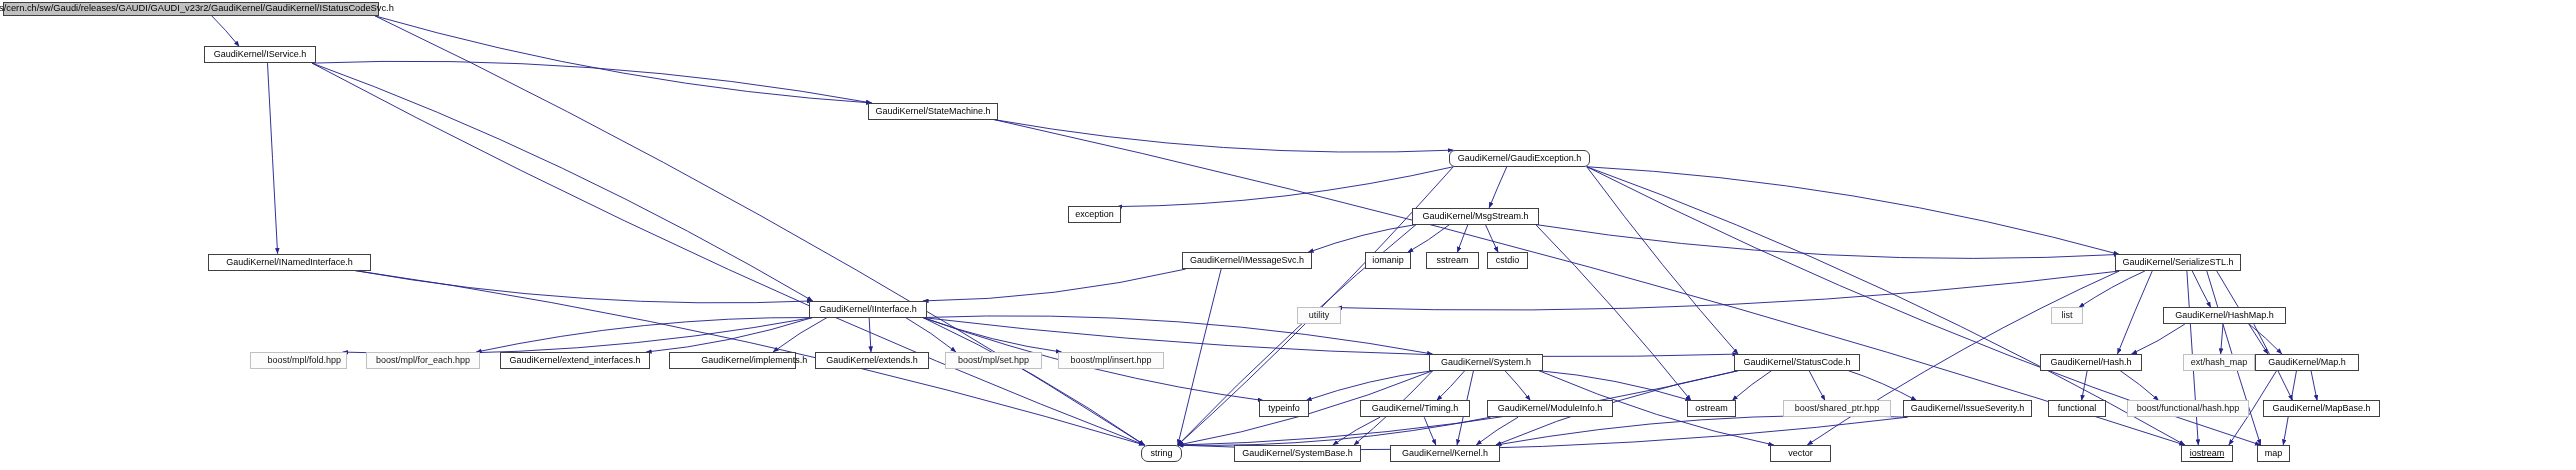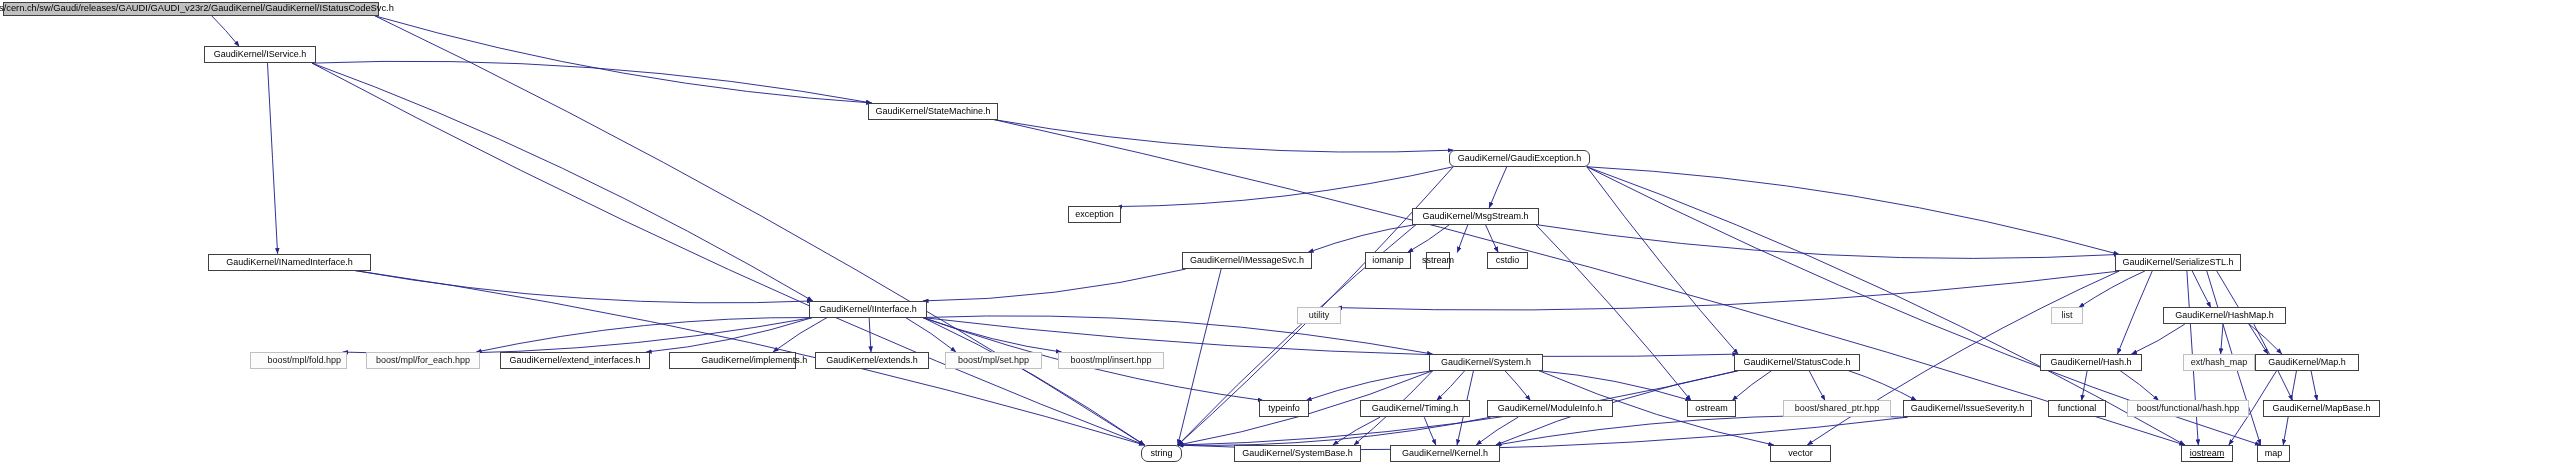--- a/index.html
+++ b/index.html
@@ -105,21 +105,21 @@
   <div id="node-layer">
       <div class="node title" style="left: 3.3px; top: 2px; width: 376px; height: 14px;">/afs/cern.ch/sw/Gaudi/releases/GAUDI/GAUDI_v23r2/GaudiKernel/GaudiKernel/IStatusCodeSvc.h</div>
       <div class="node bold" style="left: 204px; top: 46px; width: 112px;">GaudiKernel/IService.h</div>
       <div class="node bold" style="left: 868px; top: 103px; width: 130px;">GaudiKernel/StateMachine.h</div>
       <div class="node bold" style="left: 1449px; top: 150px; width: 141px; border-radius: 6px;">GaudiKernel/GaudiException.h</div>
       <div class="node bold" style="left: 1068px; top: 206px; width: 53px;">exception</div>
       <div class="node bold" style="left: 1412px; top: 208px; width: 127px;">GaudiKernel/MsgStream.h</div>
       <div class="node bold" style="left: 208px; top: 254px; width: 163px;">GaudiKernel/INamedInterface.h</div>
       <div class="node bold" style="left: 1182px; top: 252px; width: 130px;">GaudiKernel/IMessageSvc.h</div>
       <div class="node bold" style="left: 1365px; top: 252px; width: 46px;">iomanip</div>
-      <div class="node bold" style="left: 1426px; top: 252px; width: 24px;">sstream</div>
+      <div class="node bold" style="left: 1426px; top: 252px; width: 53px;">sstream</div>
       <div class="node bold" style="left: 1487px; top: 252px; width: 41px;">cstdio</div>
       <div class="node bold" style="left: 2115px; top: 254px; width: 126px;">GaudiKernel/SerializeSTL.h</div>
       <div class="node bold" style="left: 809px; top: 301px; width: 118px;">GaudiKernel/IInterface.h</div>
       <div class="node light" style="left: 1297px; top: 307px; width: 44px;">utility</div>
       <div class="node light" style="left: 2051px; top: 307px; width: 32px;">list</div>
       <div class="node bold" style="left: 2163px; top: 307px; width: 123px;">GaudiKernel/HashMap.h</div>
       <div class="node light" style="left: 250px; top: 352px; width: 97px; padding-left: 16px;">boost/mpl/fold.hpp</div>
       <div class="node light" style="left: 366px; top: 352px; width: 114px;">boost/mpl/for_each.hpp</div>
       <div class="node bold" style="left: 500px; top: 352px; width: 150px;">GaudiKernel/extend_interfaces.h</div>
       <div class="node bold" style="left: 669px; top: 352px; width: 127px; padding-left: 48px;">GaudiKernel/implements.h</div>

